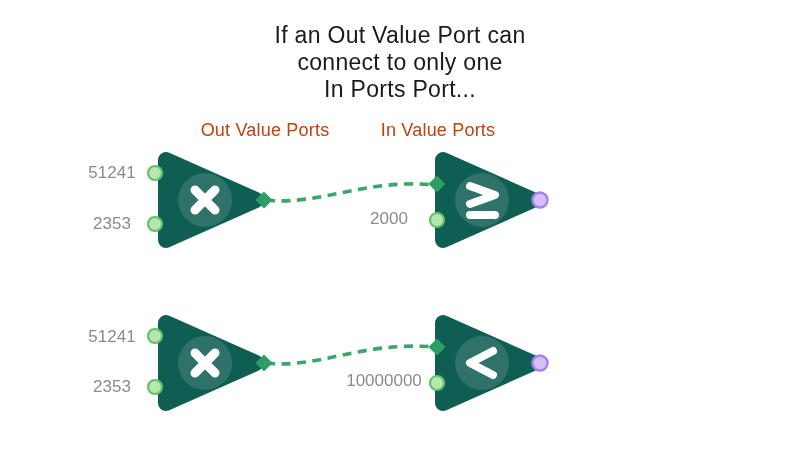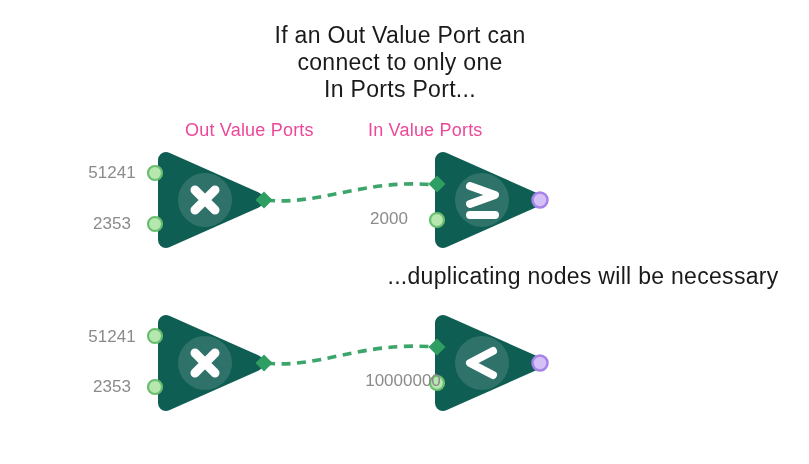--- a/index.html
+++ b/index.html
@@ -9,21 +9,21 @@
   }
   .title{
     position:absolute;left:160px;top:22px;width:480px;
     text-align:center;font-size:23px;line-height:27px;color:#1a1a1a;letter-spacing:0.3px;
   }
   .caption{
     position:absolute;left:360px;top:263px;width:446px;
     text-align:center;font-size:23px;line-height:27px;color:#1a1a1a;letter-spacing:0.3px;
   }
   .col-label{
-    position:absolute;top:120px;font-size:18px;color:#ec4899;letter-spacing:0.2px;
+    position:absolute;top:120px;text-align:center;font-size:18px;color:#c2410c;letter-spacing:0.2px;
   }
   .col-label.out{left:185px;width:160px;}
   .col-label.in{left:368px;width:140px;}
   .port-label{
     position:absolute;font-size:17px;line-height:20px;color:#8b8b8b;text-align:center;
   }
   svg.layer{position:absolute;left:0;top:0;}
   svg.node{position:absolute;width:140px;height:120px;overflow:visible;}
   .tri{fill:#0f5e53;stroke:#0f5e53;stroke-width:16;stroke-linejoin:round;}
   .sym-bg{fill:rgba(255,255,255,0.13);}
@@ -67,36 +67,35 @@
   <svg class="node" style="left:420px;top:142px" viewBox="0 0 140 120">
     <polygon class="tri" points="23,18 23,98 113,58"></polygon>
     <circle class="sym-bg" cx="62" cy="58" r="27"></circle>
     <path class="glyph-thin" d="M50,44 L75,53 L50,62 M50,73 L75,73"></path>
     <rect class="dport" x="11" y="36" width="12" height="12" transform="rotate(45 17 42)"></rect>
     <circle class="vport" cx="17" cy="78" r="7"></circle>
     <circle class="pport" cx="120" cy="58" r="7.5"></circle>
   </svg>
   <div class="port-label" style="left:354px;top:209px;width:70px">2000</div>
 
-  <div class="caption">...duplicating nodes will be necessary</div>
 
   <svg class="node" style="left:140px;top:305px" viewBox="0 0 140 120">
     <polygon class="tri" points="26,18 26,98 116,58"></polygon>
     <circle class="sym-bg" cx="65" cy="58" r="27"></circle>
     <path class="glyph" d="M55,48 L75,68 M75,48 L55,68"></path>
     <circle class="vport" cx="15" cy="31" r="7"></circle>
     <circle class="vport" cx="15" cy="82" r="7"></circle>
     <rect class="dport" x="118" y="52" width="12" height="12" transform="rotate(45 124 58)"></rect>
   </svg>
   <div class="port-label" style="left:77px;top:327px;width:70px">51241</div>
   <div class="port-label" style="left:77px;top:377px;width:70px">2353</div>
 
   <svg class="node" style="left:420px;top:305px" viewBox="0 0 140 120">
     <polygon class="tri" points="23,18 23,98 113,58"></polygon>
     <circle class="sym-bg" cx="62" cy="58" r="27"></circle>
     <path class="glyph-thin" d="M73,46 L50,58 L73,70"></path>
     <rect class="dport" x="11" y="36" width="12" height="12" transform="rotate(45 17 42)"></rect>
     <circle class="vport" cx="17" cy="78" r="7"></circle>
     <circle class="pport" cx="120" cy="58" r="7.5"></circle>
   </svg>
-  <div class="port-label" style="left:363px;top:371px;width:80px">10000000</div>
+  <div class="port-label" style="left:344px;top:371px;width:80px">10000000</div>
 
 </div>
 
 </body></html>

